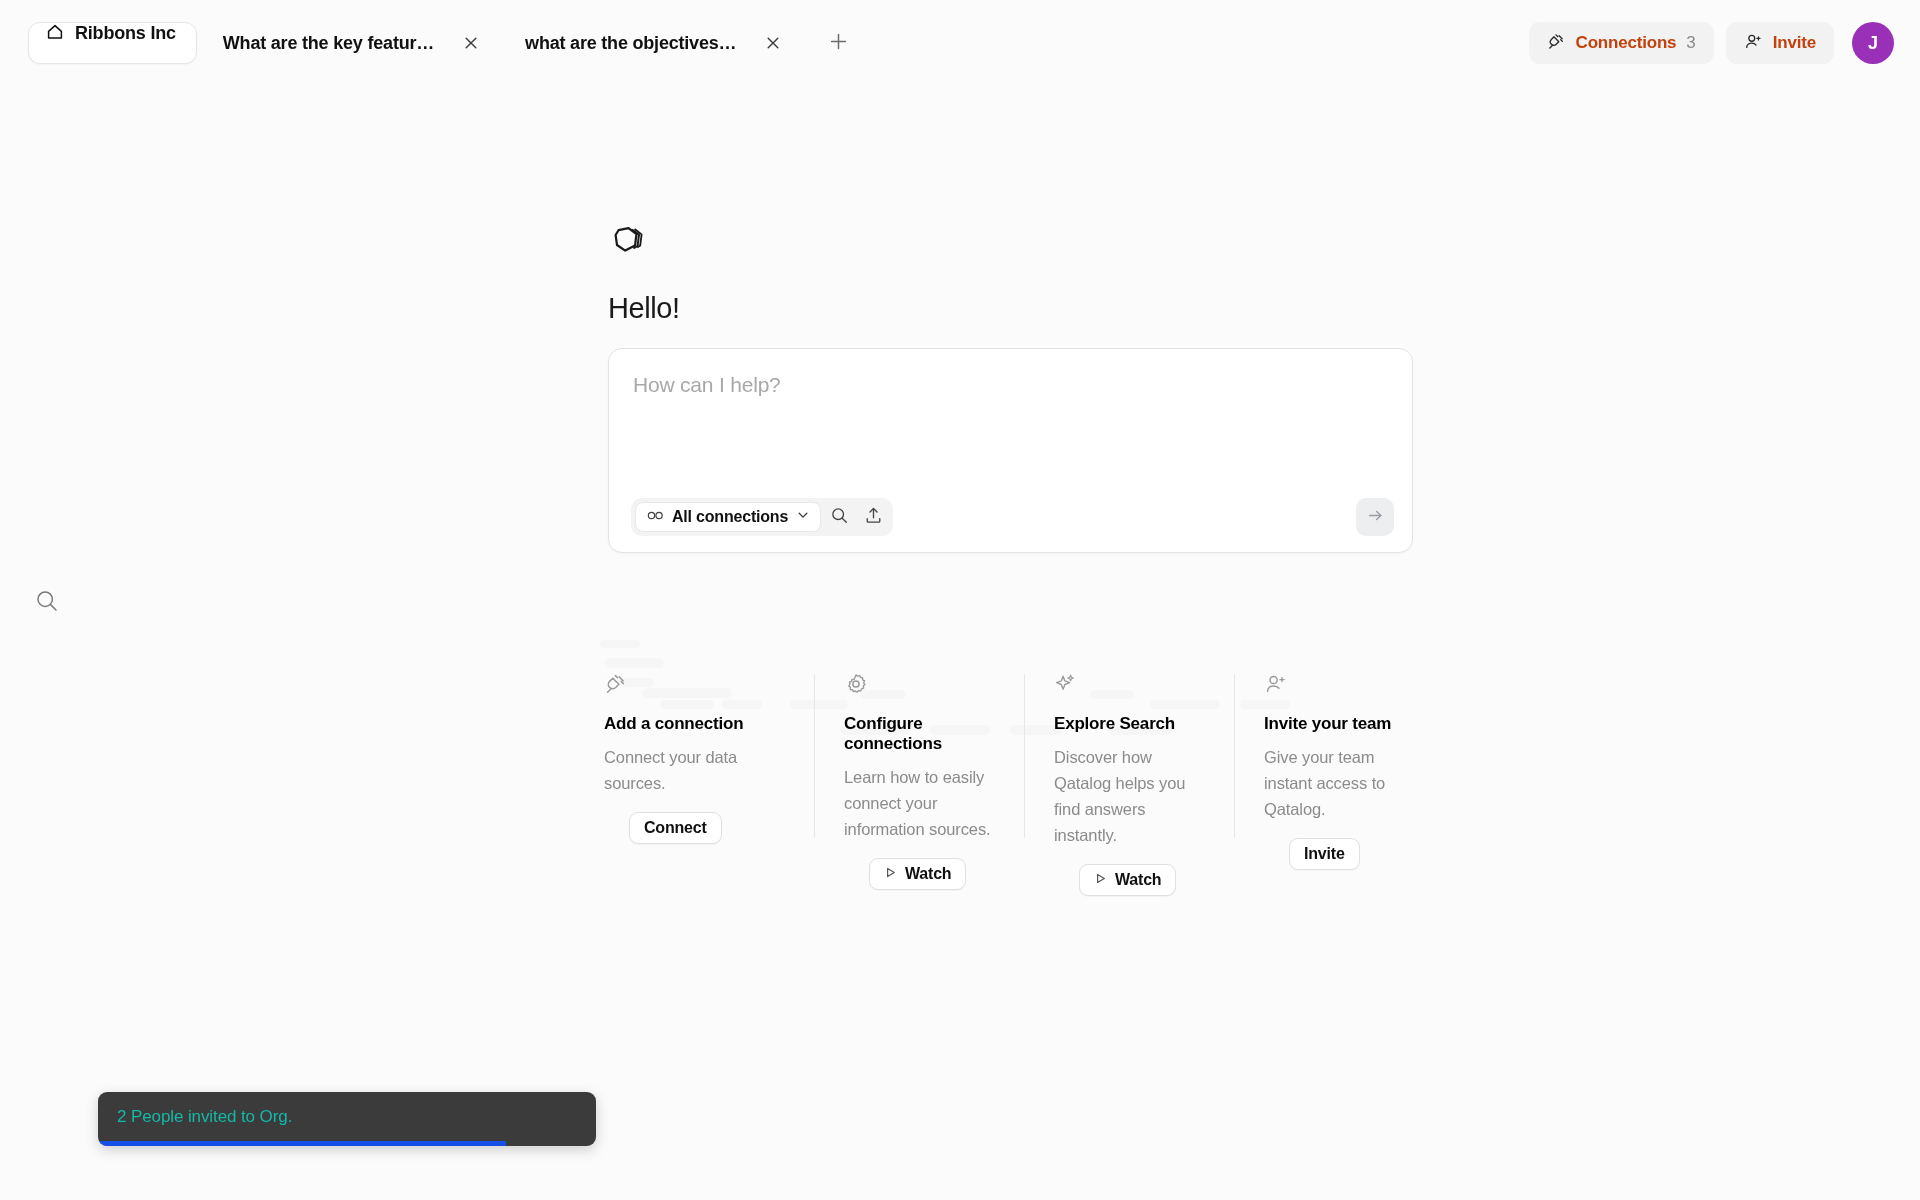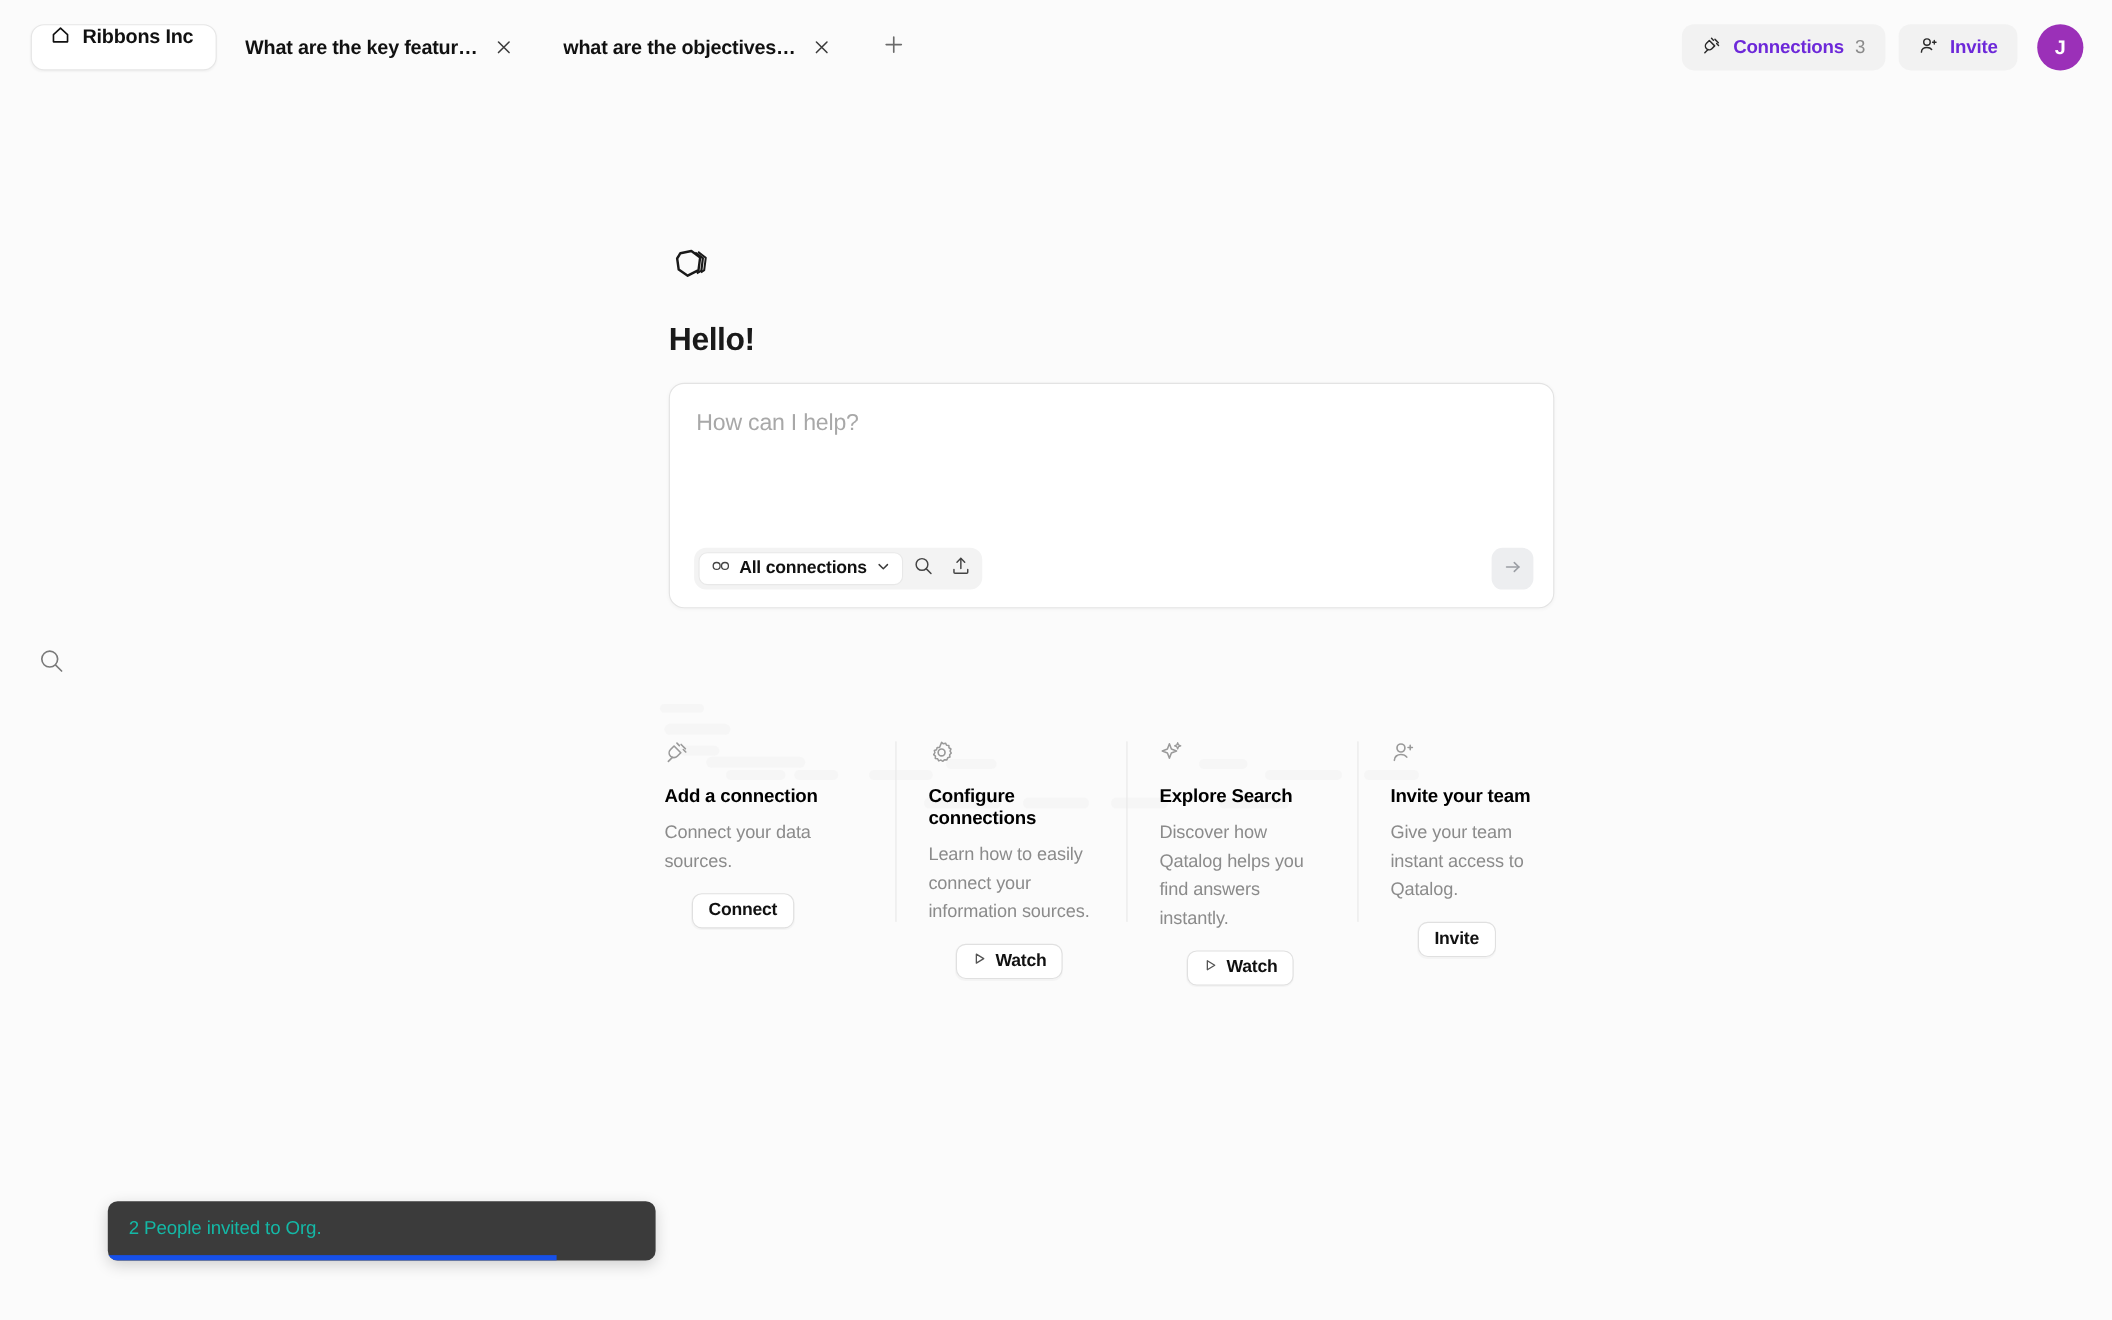--- a/index.html
+++ b/index.html
@@ -64,21 +64,21 @@
   .home-tab .label {
     font-size: 18px;
     font-weight: 700;
     letter-spacing: -.2px;
     color: #111;
   }
 
   .tab {
     display: flex;
     align-items: center;
-    gap: 14px;
+    gap: 27px;
     height: 42px;
     padding: 0 18px 0 26px;
     cursor: pointer;
     white-space: nowrap;
     justify-content: flex-end;
   }
   .tab .tab-label {
     font-size: 18px;
     font-weight: 700;
     letter-spacing: -.2px;
@@ -121,21 +121,21 @@
     background: #f2f2f2;
     border: none;
     border-radius: 11px;
     cursor: pointer;
     font-family: inherit;
   }
   .pill-btn .pill-label {
     font-size: 17px;
     font-weight: 700;
     letter-spacing: -.2px;
-    color: #6d28d9;
+    color: #c2410c;
   }
   .pill-btn .pill-count {
     font-size: 17px;
     font-weight: 400;
     color: #8a8a8a;
   }
 
   .avatar {
     width: 42px; height: 42px;
     border-radius: 50%;
@@ -164,21 +164,21 @@
     left: 608px;
     top: 222px;
     width: 810px;
   }
 
   .brand-logo { display: block; }
 
   .greeting {
     margin-top: 26px;
     font-size: 29px;
-    font-weight: 700;
+    font-weight: 400;
     letter-spacing: -.4px;
     color: #1a1a1a;
   }
 
   
   .composer {
     position: absolute;
     left: 608px;
     top: 348px;
     width: 805px;

